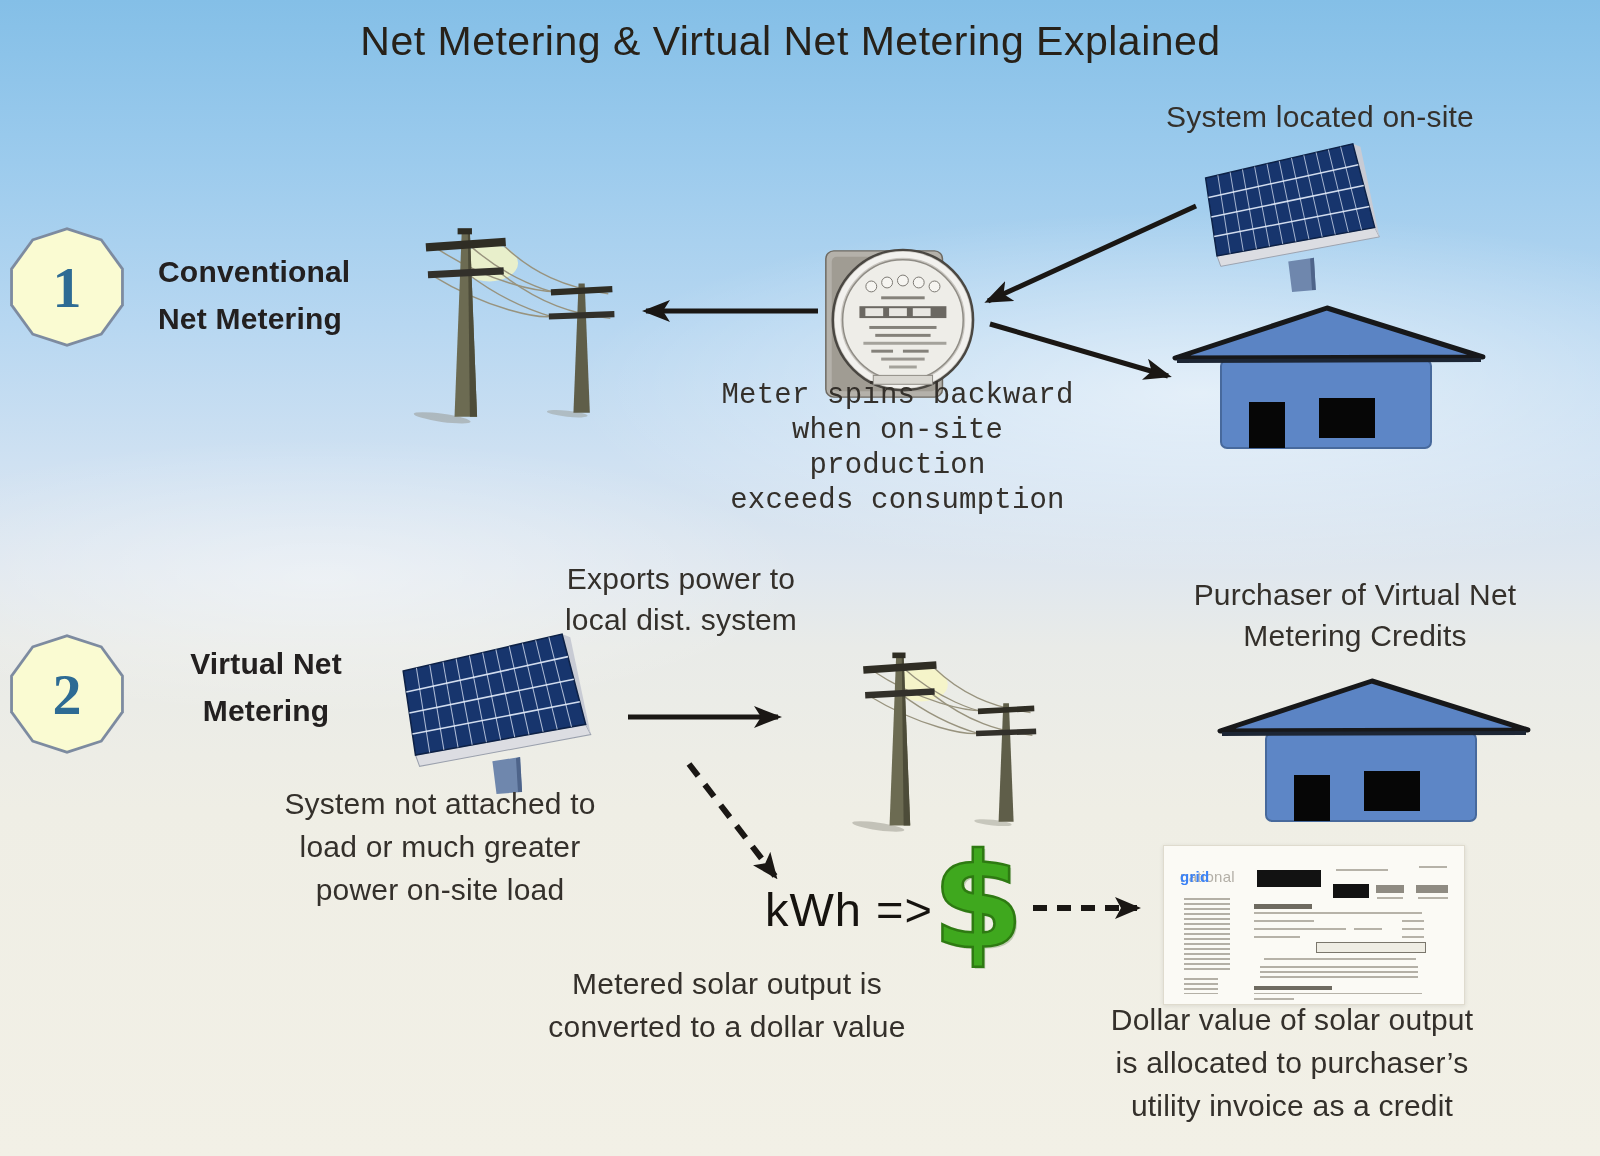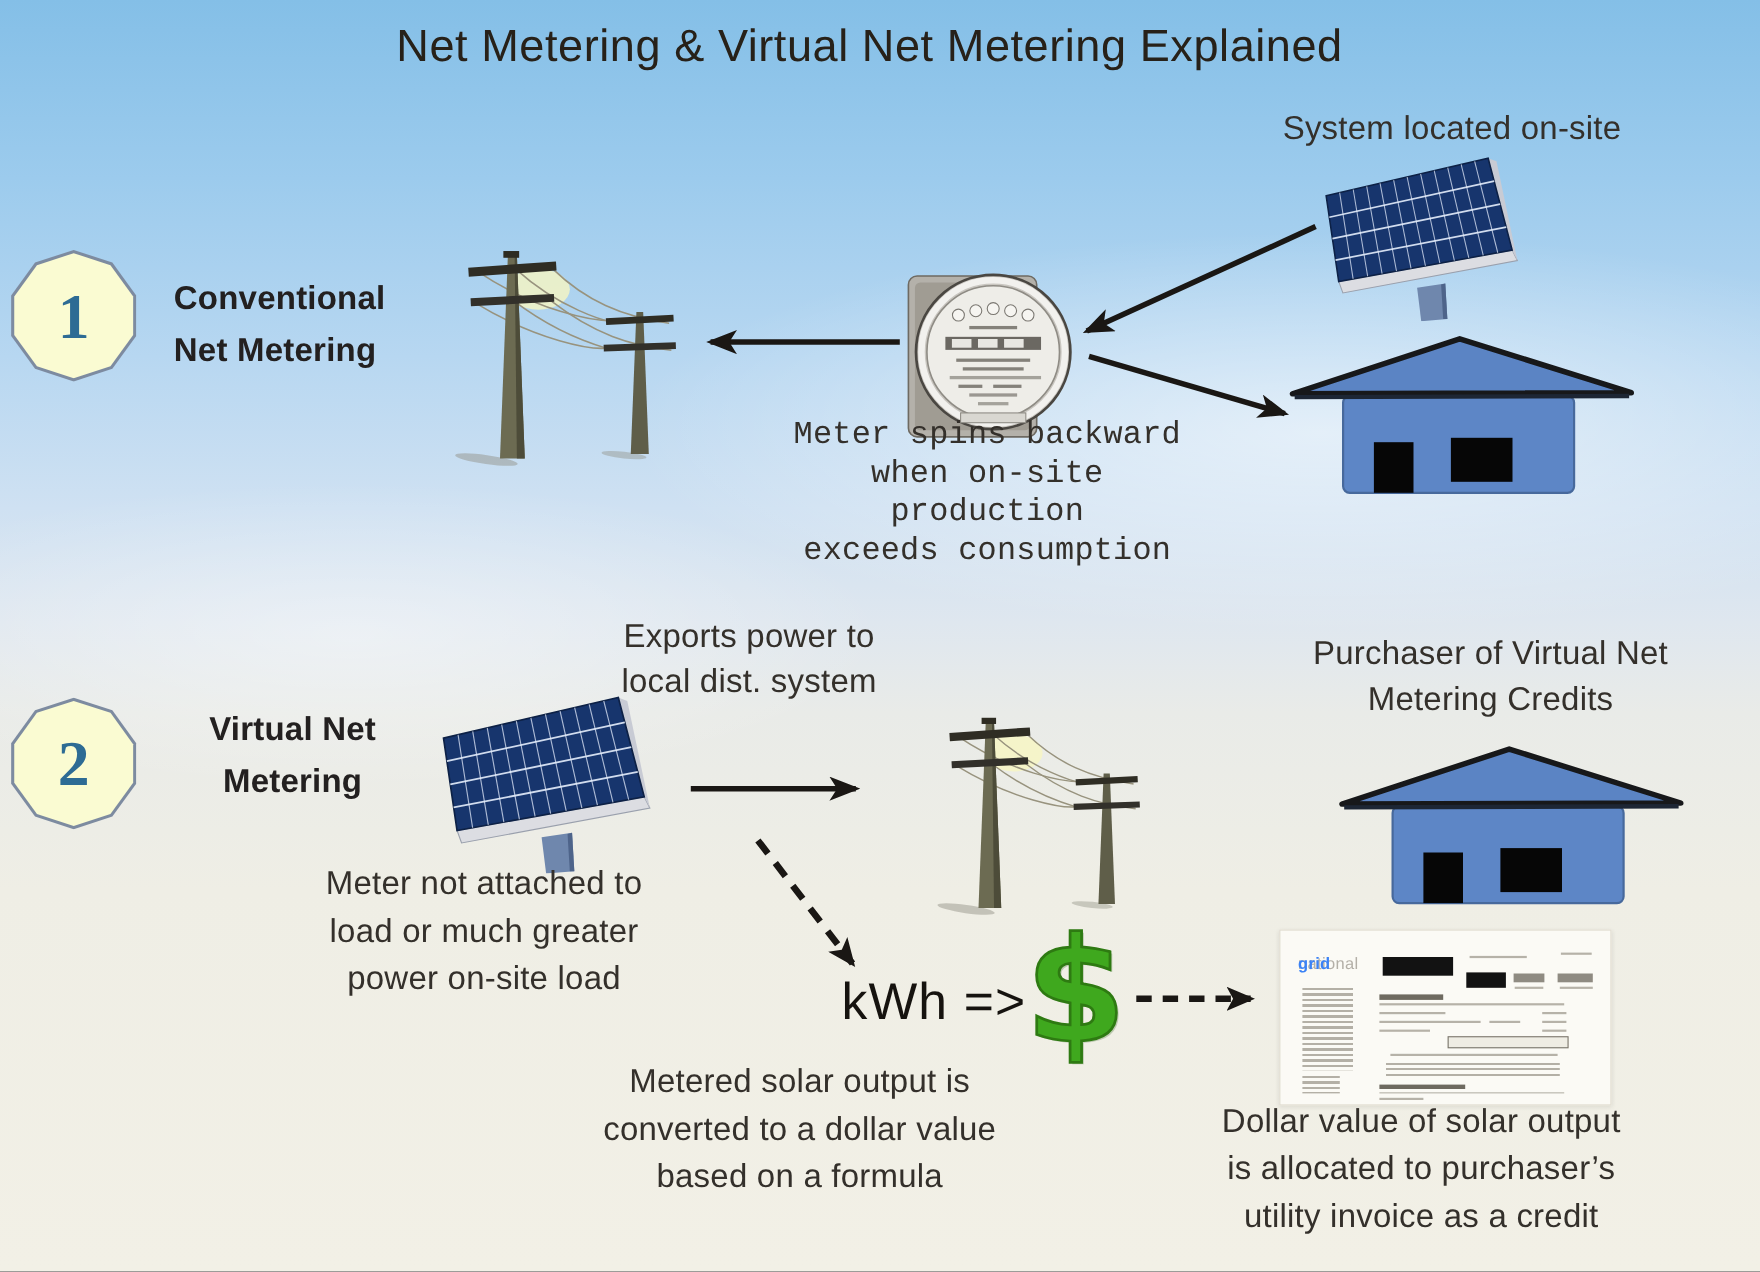--- a/index.html
+++ b/index.html
@@ -280,21 +280,21 @@
     <svg width="322" height="150" viewBox="0 0 320 150">
       <rect x="52" y="58" width="210" height="88" rx="6" fill="#5d86c6" stroke="#47699c" stroke-width="2"></rect>
       <polygon points="158,6 6,56 314,55" fill="#5b84c4" stroke="#17181a" stroke-width="5" stroke-linejoin="round"></polygon>
       <line x1="8" y1="59" x2="312" y2="58" stroke="#1d2634" stroke-width="4"></line>
       <rect x="80" y="100" width="36" height="46" fill="#060606"></rect>
       <rect x="150" y="96" width="56" height="40" fill="#060606"></rect>
     </svg>
   </div>
 
   <div class="abs cap" style="left:250px;top:782px;width:380px;font-size:30px;line-height:43px;">
-    <div>Meter not attached to</div>
+    <div>System not attached to</div>
     <div>load or much greater</div>
     <div>power on-site load</div>
   </div>
 
   <div class="abs" style="left:675px;top:750px;width:120px;height:145px;">
     <svg width="120" height="145" viewBox="0 0 120 145">
       <defs>
           <marker id="a5h" markerUnits="userSpaceOnUse" markerWidth="26" markerHeight="22" refX="22" refY="11" orient="auto">
         <path d="M0,0 L26,11 L0,22 L6,11 Z" fill="#1a1714"></path>
           </marker>
@@ -345,21 +345,20 @@
     <div class="hline" style="left:100px;top:112px;width:152px;height:2px;"></div>
     <div class="lines" style="left:96px;top:120px;width:158px;height:13px;"></div>
     <div class="dkline" style="left:90px;top:140px;width:78px;height:4px;"></div>
     <div class="hline" style="left:90px;top:147px;width:168px;height:1px;"></div>
     <div class="hline" style="left:90px;top:152px;width:40px;"></div>
   </div>
 
   <div class="abs cap" style="left:527px;top:962px;width:400px;font-size:30px;line-height:43px;">
     <div>Metered solar output is</div>
     <div>converted to a dollar value</div>
-    <div>based on a formula</div>
   </div>
 
   <div class="abs cap" style="left:1082px;top:998px;width:420px;font-size:30px;line-height:43px;">
     <div>Dollar value of solar output</div>
     <div>is allocated to purchaser’s</div>
     <div>utility invoice as a credit</div>
   </div>
 
 </div>
 

